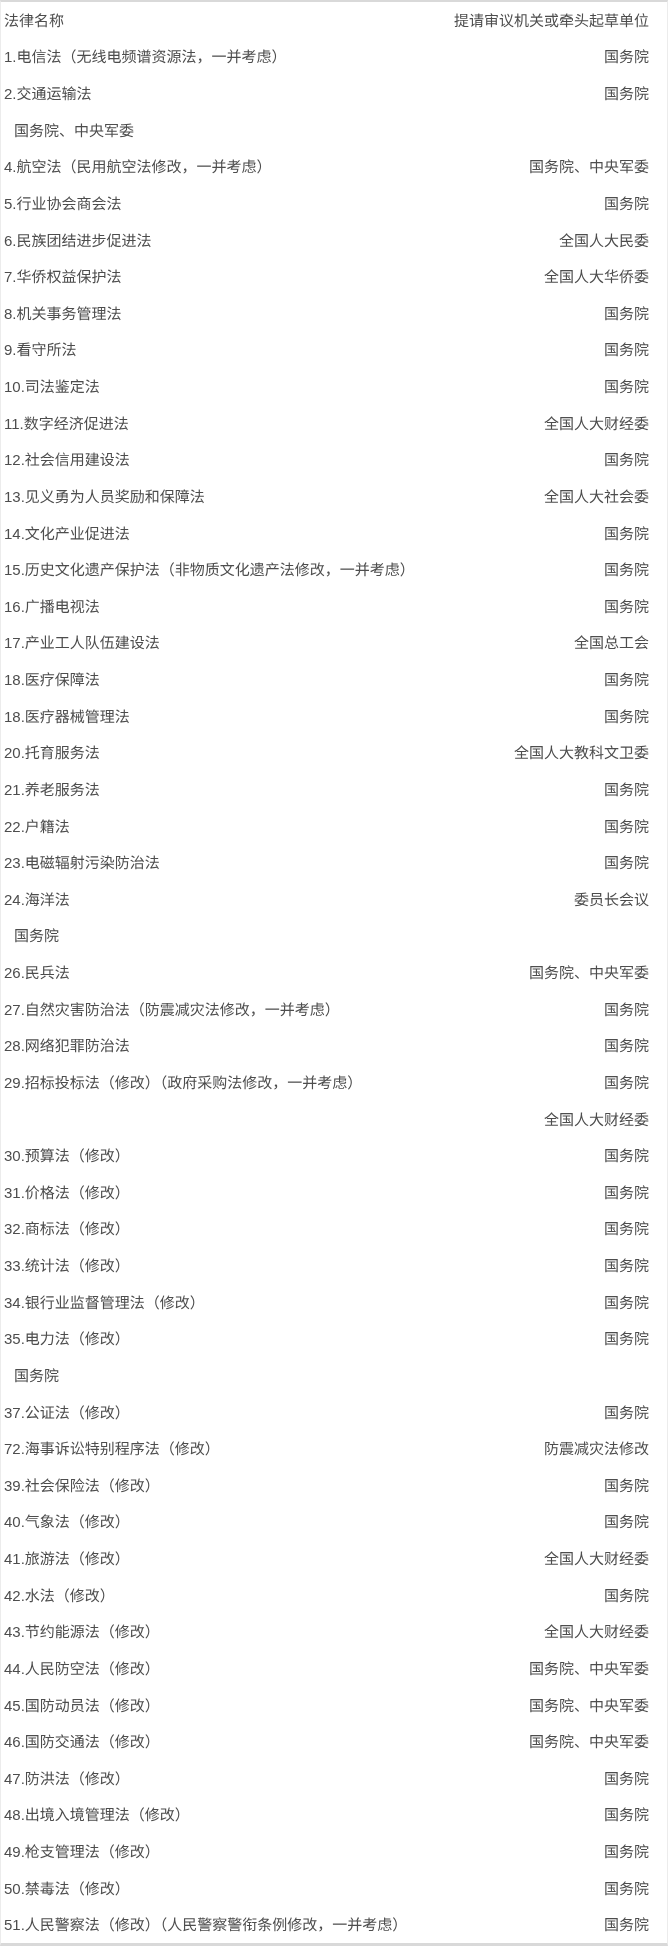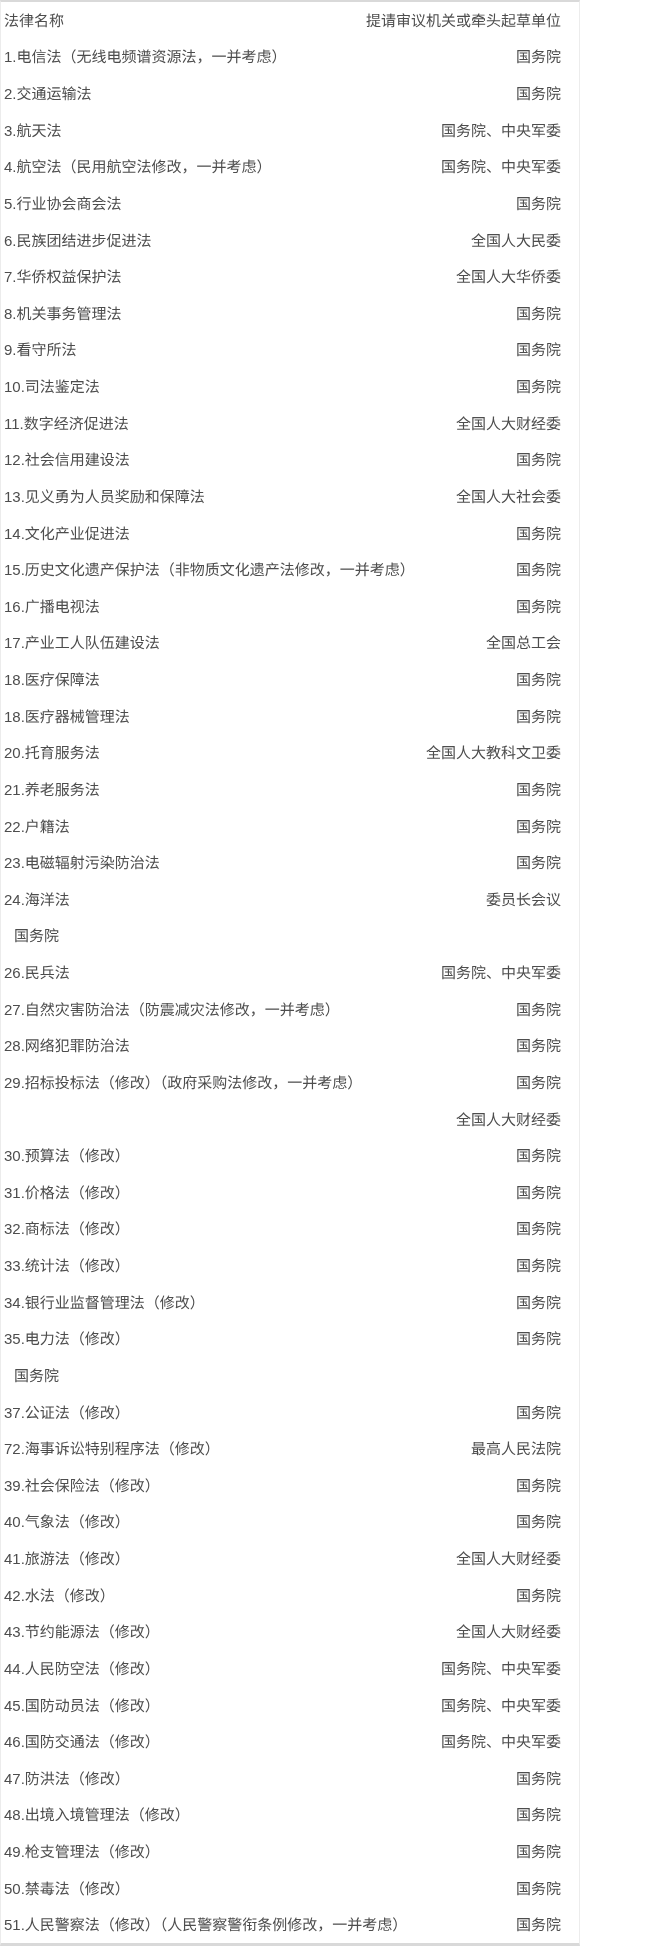--- a/index.html
+++ b/index.html
@@ -2,21 +2,21 @@
 <html lang="zh-CN"><head>
 <meta charset="utf-8">
 <style>
   html, body {
     margin: 0;
     padding: 0;
     background: #ffffff;
     font-family: "Liberation Sans", "DejaVu Sans", sans-serif;
   }
   .page {
-    width: 580px;
+    width: 668px;
     height: 1946px;
     box-sizing: border-box;
     background: #ffffff;
     border-top: 2px solid #d9d9d9;
     border-bottom: 3px solid #d9d9d9;
     border-left: 1px solid #ececec;
     border-right: 1px solid #ececec;
     display: flex;
     flex-direction: column;
     overflow: hidden;
@@ -61,21 +61,20 @@
     <div class="cell-name">1.电信法（无线电频谱资源法，一并考虑）</div>
     <div class="cell-agency">国务院</div>
   </div>
 
   <div class="trow">
     <div class="cell-name">2.交通运输法</div>
     <div class="cell-agency">国务院</div>
   </div>
 
   <div class="trow">
-    <div class="cell-name">3.航天法</div>
     <div class="cell-agency">国务院、中央军委</div>
   </div>
 
   <div class="trow">
     <div class="cell-name">4.航空法（民用航空法修改，一并考虑）</div>
     <div class="cell-agency">国务院、中央军委</div>
   </div>
 
   <div class="trow">
     <div class="cell-name">5.行业协会商会法</div>
@@ -240,21 +239,21 @@
     <div class="cell-agency">国务院</div>
   </div>
 
   <div class="trow">
     <div class="cell-name">37.公证法（修改）</div>
     <div class="cell-agency">国务院</div>
   </div>
 
   <div class="trow">
     <div class="cell-name">72.海事诉讼特别程序法（修改）</div>
-    <div class="cell-agency">最高人民法院</div>
+    <div class="cell-agency">防震减灾法修改</div>
   </div>
 
   <div class="trow">
     <div class="cell-name">39.社会保险法（修改）</div>
     <div class="cell-agency">国务院</div>
   </div>
 
   <div class="trow">
     <div class="cell-name">40.气象法（修改）</div>
     <div class="cell-agency">国务院</div>

